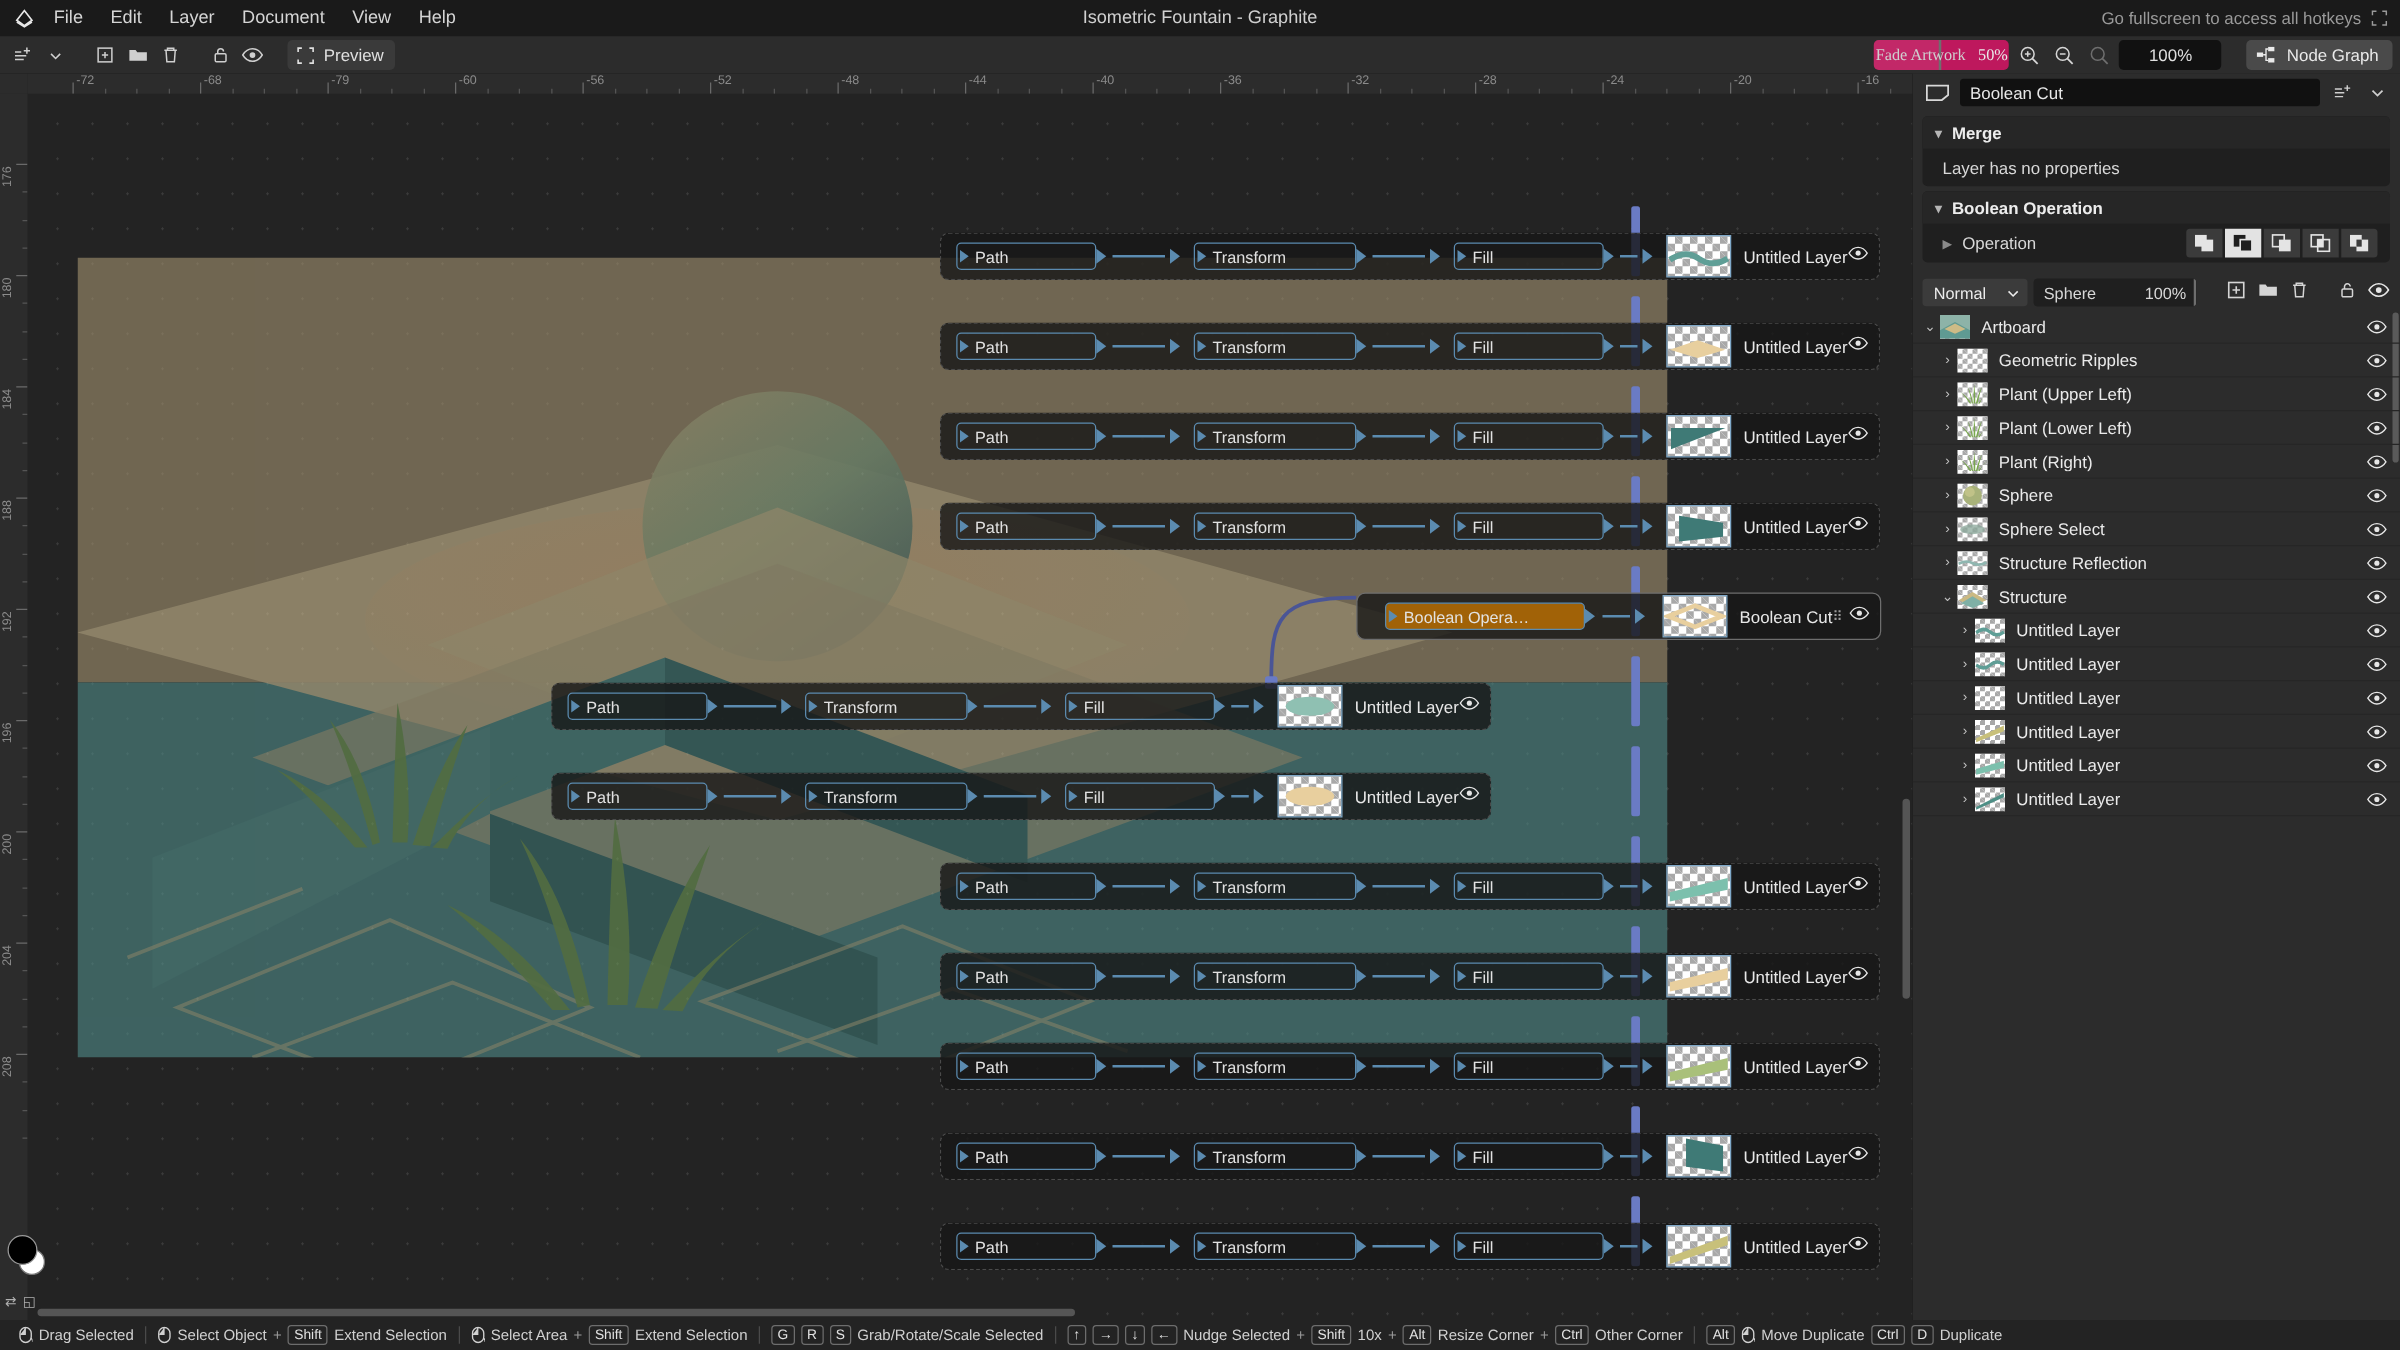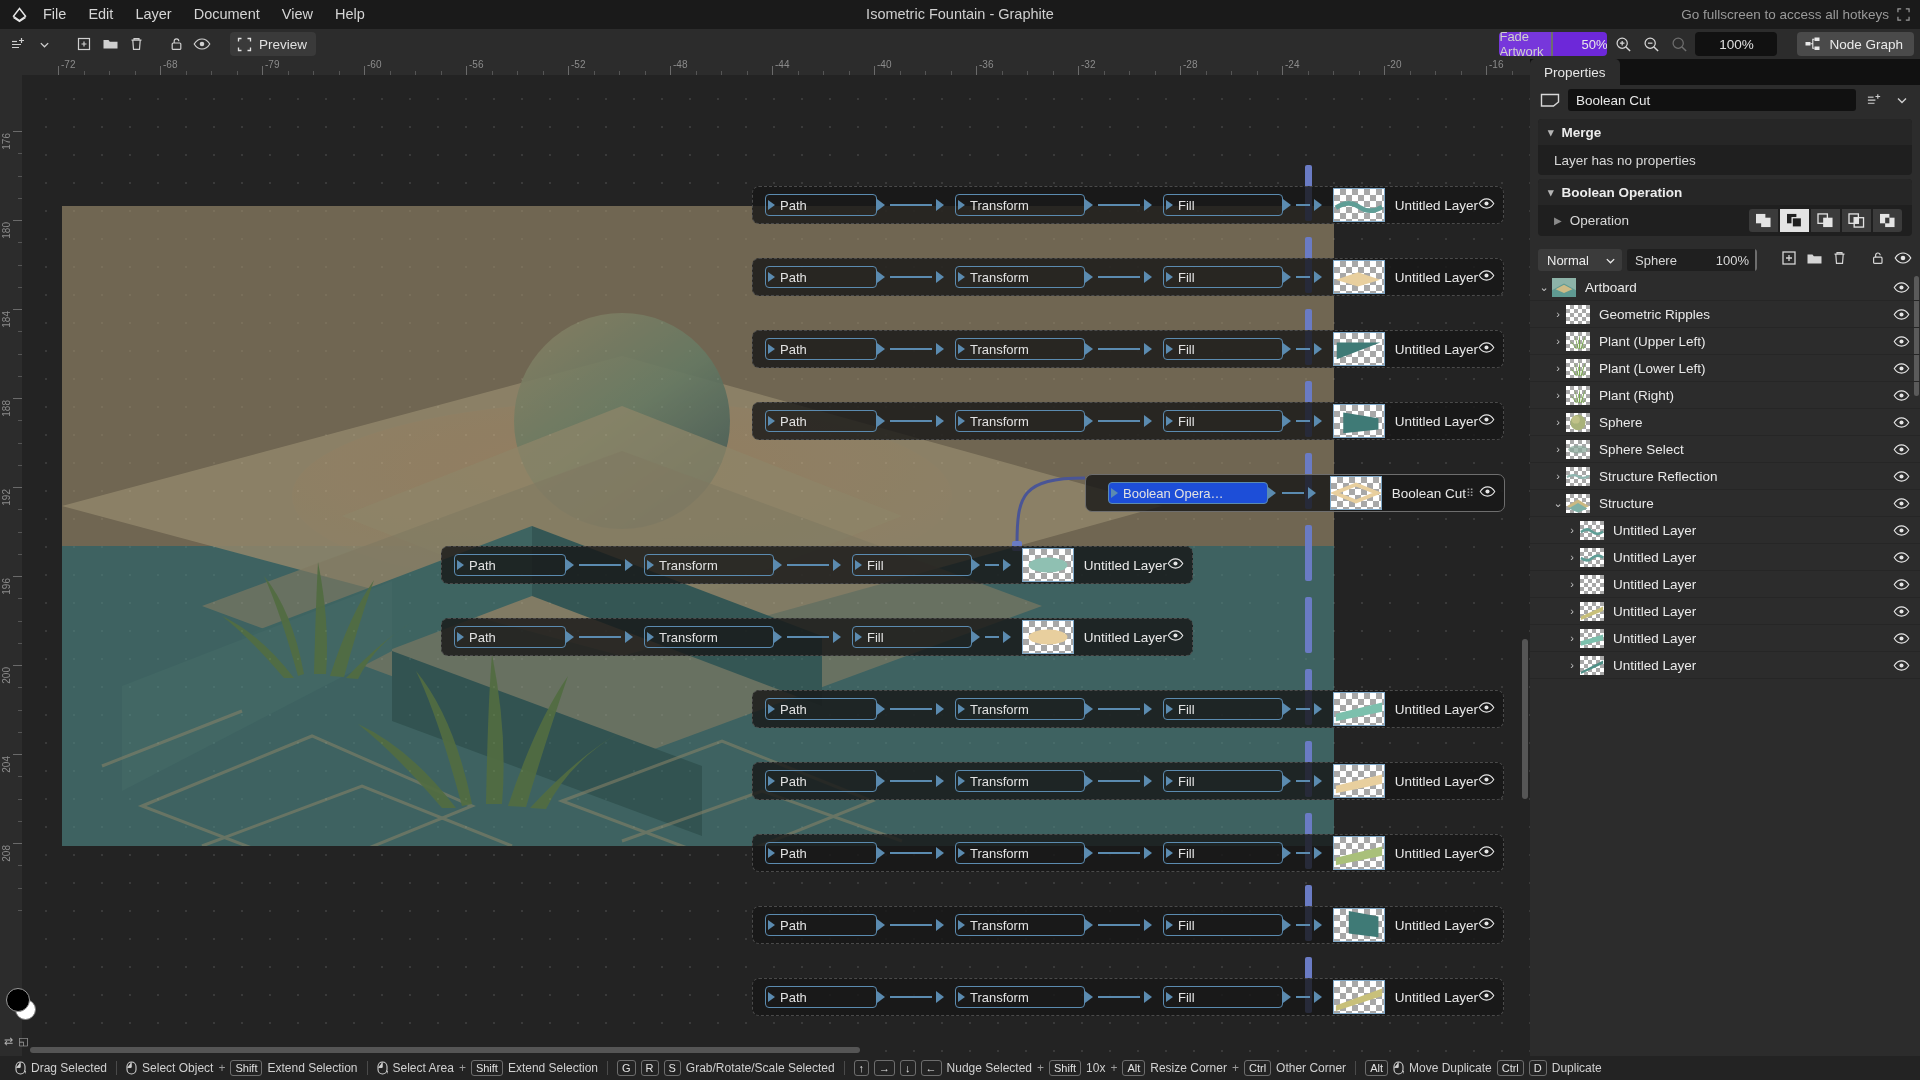--- a/index.html
+++ b/index.html
@@ -50,23 +50,23 @@
     height: 24px; min-width: 24px; display: flex; align-items: center; justify-content: center;
     border-radius: 3px; color: #cfcfcf; cursor: pointer; padding: 0 3px;
   }
   .tb-sep { width: 12px; }
   .preview-btn {
     height: 24px; background: #3a3a3a; border-radius: 4px; display: flex; align-items: center;
     gap: 7px; padding: 0 9px 0 7px; font-size: 13.5px; color: #e0e0e0; cursor: pointer;
   }
   .tb-right { margin-left: auto; display: flex; align-items: center; gap: 4px; }
   .fade-widget {
-    position: relative; height: 24px; width: 108px; background: #6d28d9; border-radius: 4px;
+    position: relative; height: 24px; width: 108px; background: #be185d; border-radius: 4px;
     display: flex; align-items: center; justify-content: center; gap: 10px;
-    font-size: 13px; overflow: hidden; cursor: ew-resize;
+    font-size: 13px; overflow: hidden; cursor: ew-resize; font-family: Liberation Serif, serif;
   }
   .fade-fill { position: absolute; left: 0; top: 0; bottom: 0; width: 50%;
     background: rgba(255,255,255,0.07); border-right: 2px solid #6e6e6e; }
   .fade-label { position: relative; color: #cfcfcf; }
   .fade-value { position: relative; color: #e8e8e8; }
   .zoom-pct {
     height: 24px; width: 82px; background: #111111; border-radius: 4px;
     display: flex; align-items: center; justify-content: center;
     font-size: 13.5px; color: #e0e0e0; cursor: text;
   }
@@ -702,21 +702,21 @@
               <span class="node-name">Untitled Layer</span>
               <span class="node-eye">
                 <span><svg width="17" height="13" viewBox="0 0 18 14">
                     <path d="M1.2 7C3.4 3.4 6 2 9 2s5.6 1.4 7.8 5c-2.2 3.6-4.8 5-7.8 5S3.4 10.6 1.2 7z" fill="none" stroke="#e6e6e6" stroke-width="1.2"></path>
                     <circle cx="9" cy="7" r="2.2" fill="#e6e6e6"></circle>
                   </svg></span>
               </span>
             </div>
             <div class="node-row sel" style="left: 1063px; top: 399px; width: 420px;">
               <span style="width:22px;flex:none"></span>
-              <div class="np" style="width:160px;background:#1d4ed8;">
+              <div class="np" style="width:160px;background:#a16207;">
                 <span>Boolean Opera…</span>
                 <span class="np-out"></span>
               </div>
               <div style="position:relative;flex:1;height:2px;margin:0 14px 0 14px">
                 <div class="wire" style="left:0;right:12px"></div>
                 <span class="np-out" style="right:0"></span>
               </div>
               <span class="thumb">
                 <svg viewBox="0 0 54 34" preserveAspectRatio="none">
                   <path d="M4 17 L27 8 L50 17 L27 26 Z" fill="none" stroke="#e8cf9e" stroke-width="4"></path>
@@ -1015,23 +1015,20 @@
         <div class="sw-front"></div>
         <div class="sw-icons">
           <span>⇄</span>
           <span>◱</span>
         </div>
       </div>
     </div>
 
     <div class="right">
 
-      <div class="panel-tabs">
-        <div class="panel-tab">Properties</div>
-      </div>
       <div class="panel-body" style="flex:0 0 auto;">
         <div class="prop-head">
           <span class="layer-icon">
             <svg width="20" height="16" viewBox="0 0 20 16">
                 <path d="M1.5 2.5h17v7.5l-5 4h-12z" fill="none" stroke="#d8d8d8" stroke-width="1.4"></path>
               </svg>
           </span>
           <div class="name-field">Boolean Cut</div>
           <div class="ico-btn">
             <svg width="17" height="16" viewBox="0 0 18 16">

